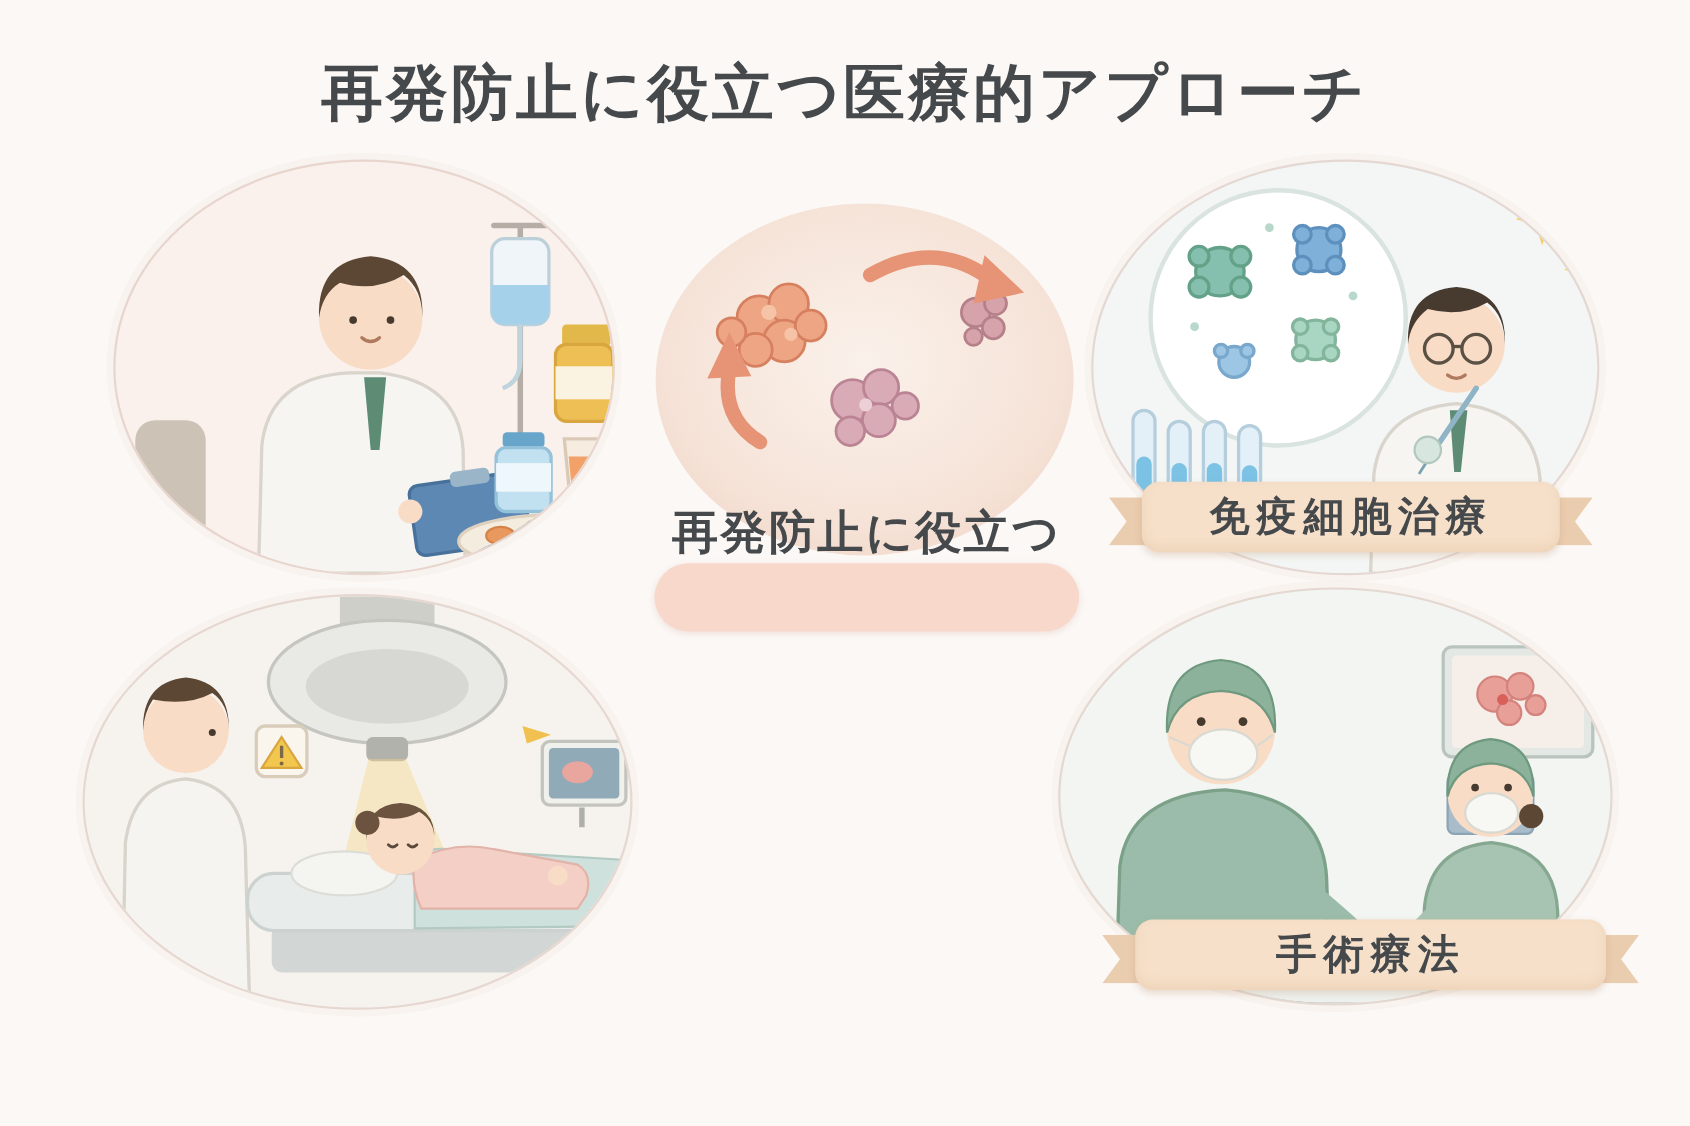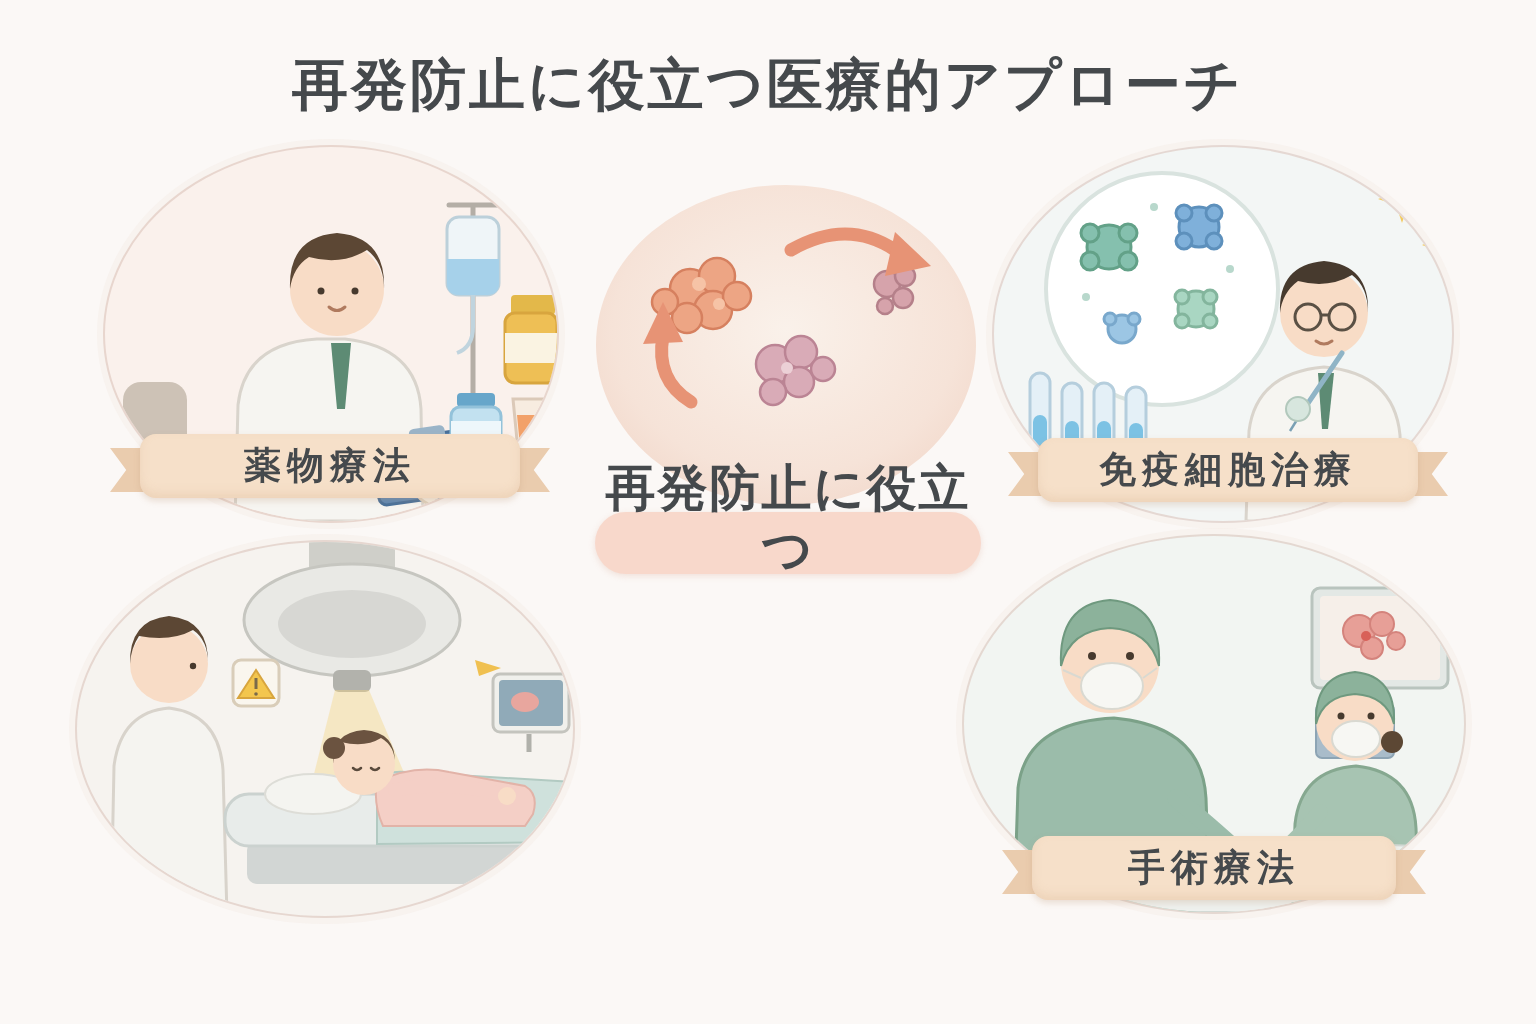--- a/index.html
+++ b/index.html
@@ -38,25 +38,25 @@
   .ribbon .rbody {
     position:absolute; inset:0; background:#f6e0c9; border-radius:16px;
     display:flex; align-items:center; justify-content:center;
     box-shadow:0 3px 6px rgba(190,150,120,0.28), inset 0 -5px 10px rgba(214,176,140,0.25);
   }
   .rlabel { font-size:37px; font-weight:700; color:#45494c; letter-spacing:6px; }
 
   .ribbon-tl { left:140px;  top:422px; width:380px; }
   .ribbon-tr { left:1038px; top:426px; width:380px; }
   .ribbon-bl { left:130px;  top:822px; width:395px; }
-  .ribbon-br { left:1032px; top:824px; width:364px; }
+  .ribbon-br { left:1032px; top:824px; width:428px; }
 
   .center-caption {
     position:absolute; left:583px; top:446px; width:410px; z-index:4;
-    text-align:center; font-weight:700; font-size:50px; line-height:1.22;
+    text-align:center; font-weight:700; font-size:42px; line-height:1.22;
     color:#45494c; letter-spacing:2px;
   }
   .caption-band {
     position:absolute; left:12px; top:54px; width:386px; height:62px;
     background:#f8d8cb; border-radius:31px; z-index:-1;
     box-shadow:0 2px 6px rgba(220,170,150,0.3);
   }
 </style>
 </head>
 <body>
@@ -332,27 +332,20 @@
         <polygon points="48,160 68,118 88,158" fill="#e79375"></polygon>
       </g>
     </svg>
   </div>
 
   <div class="center-caption">
     <div class="caption-band"></div>
     <div>再発防止に役立つ</div>
   </div>
 
-  <div class="ribbon ribbon-tl">
-    <span class="fold left"></span>
-    <span class="fold right"></span>
-    <span class="rbody">
-      <span class="rlabel">薬物療法</span>
-    </span>
-  </div>
 
   <div class="ribbon ribbon-tr">
     <span class="fold left"></span>
     <span class="fold right"></span>
     <span class="rbody">
       <span class="rlabel">免疫細胞治療</span>
     </span>
   </div>
 
 

